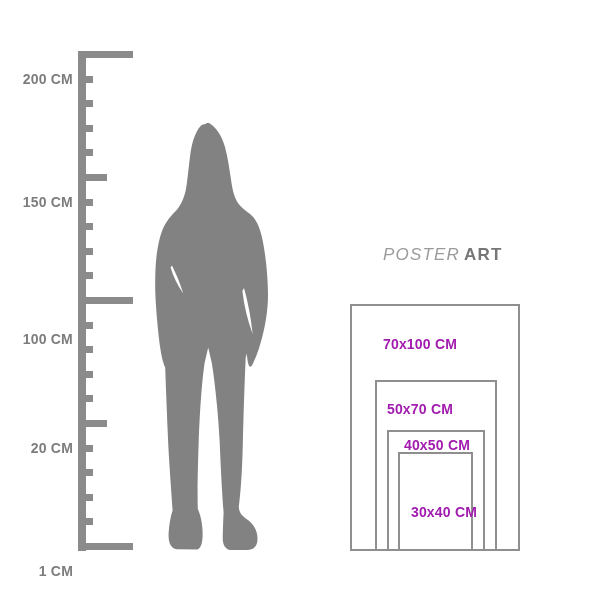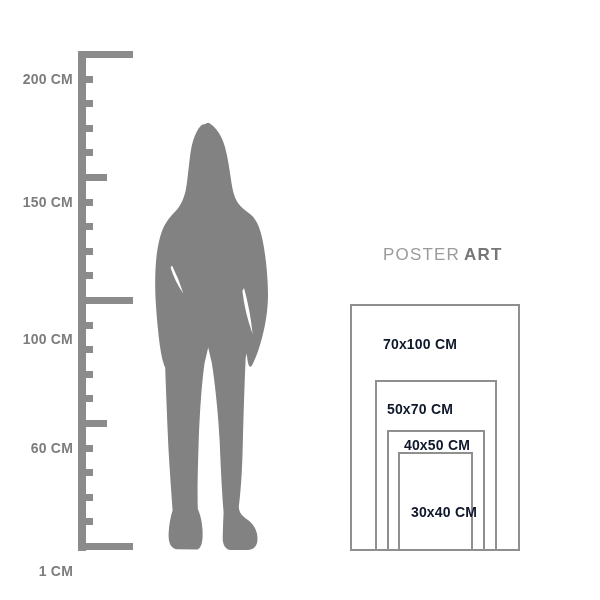--- a/index.html
+++ b/index.html
@@ -14,31 +14,31 @@
   .t-mid{width:29px;}
   .t-min{width:15px;}
   .ruler-label{
     position:absolute;width:62px;left:11px;text-align:right;
     font-size:14px;font-weight:bold;color:#7d7d7d;line-height:18px;letter-spacing:.2px;margin-top:24px;
   }
   
   .figure-svg{position:absolute;left:150px;top:120px;width:122px;height:432px;}
   
   .brand{position:absolute;left:383px;top:245px;font-size:17px;letter-spacing:1.2px;white-space:nowrap;}
-  .brand .reg{font-weight:400;color:#9b9b9b;}
+  .brand .reg{font-weight:400;color:#9b9b9b;font-style:italic;}
   .brand .bld{font-weight:700;color:#767676;margin-left:4px;margin-top:10px;}
   
   .poster-rect{position:absolute;box-sizing:border-box;border:2px solid #8f8f8f;background:transparent;}
   .r70x100{left:350px;top:304px;width:170px;height:247px;}
   .r50x70 {left:375px;top:380px;width:122px;height:171px;}
   .r40x50 {left:387px;top:430px;width:98px; height:121px;}
   .r30x40 {left:398px;top:452px;width:75px; height:99px;}
   .poster-label{
     position:absolute;left:351px;width:138px;text-align:center;
-    font-size:14px;font-weight:bold;color:#0f172a;line-height:18px;letter-spacing:.2px;
+    font-size:14px;font-weight:bold;color:#a21caf;line-height:18px;letter-spacing:.2px;
   }
   .pl1{top:335px;} .pl2{top:400px;} .pl3{top:436px;margin-left:17px;} .pl4{top:503px;padding-left:24px;}
 </style>
 </head>
 <body>
 
 <div class="canvas">
 
   <div>
     <div class="ruler-bar"></div>
@@ -61,21 +61,21 @@
     <div class="tick t-mid" style="top:420px"></div>
     <div class="tick t-min" style="top:445px"></div>
     <div class="tick t-min" style="top:469px"></div>
     <div class="tick t-min" style="top:494px"></div>
     <div class="tick t-min" style="top:518px"></div>
     <div class="tick t-major" style="top:543px"></div>
 
     <div class="ruler-label" style="top:46px">200 CM</div>
     <div class="ruler-label" style="top:169px">150 CM</div>
     <div class="ruler-label" style="top:306px">100 CM</div>
-    <div class="ruler-label" style="top:415px">60 CM</div>
+    <div class="ruler-label" style="top:415px">20 CM</div>
     <div class="ruler-label" style="top:538px">1 CM</div>
   </div>
 
   <svg class="figure-svg" viewBox="150 120 122 432" xmlns="http://www.w3.org/2000/svg">
     <path fill="#828282" d="
       M205.5 124
       C206.5 122.8 209.5 122.8 210.5 124
       C217 128.5 222 136.5 225 147
       C228 158 229.5 170 231.5 183
       C233.5 196 236.5 203 243 208.5

